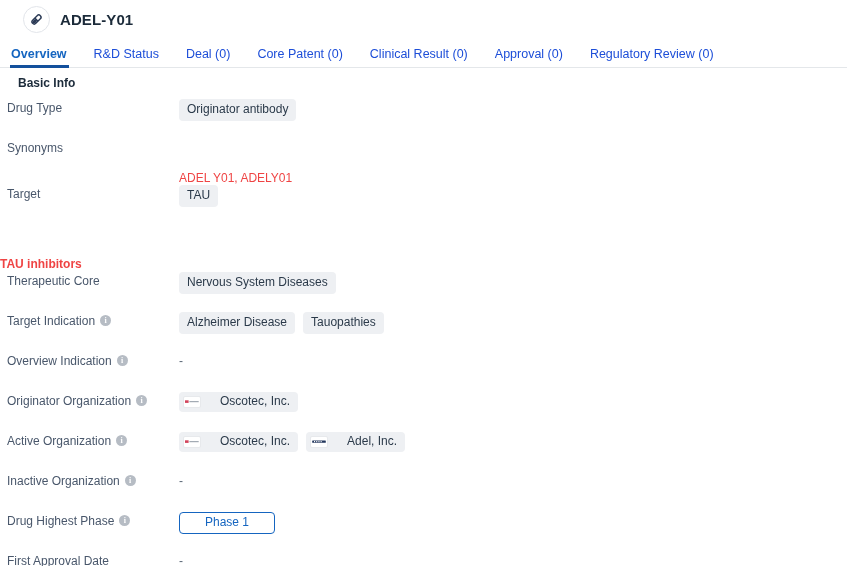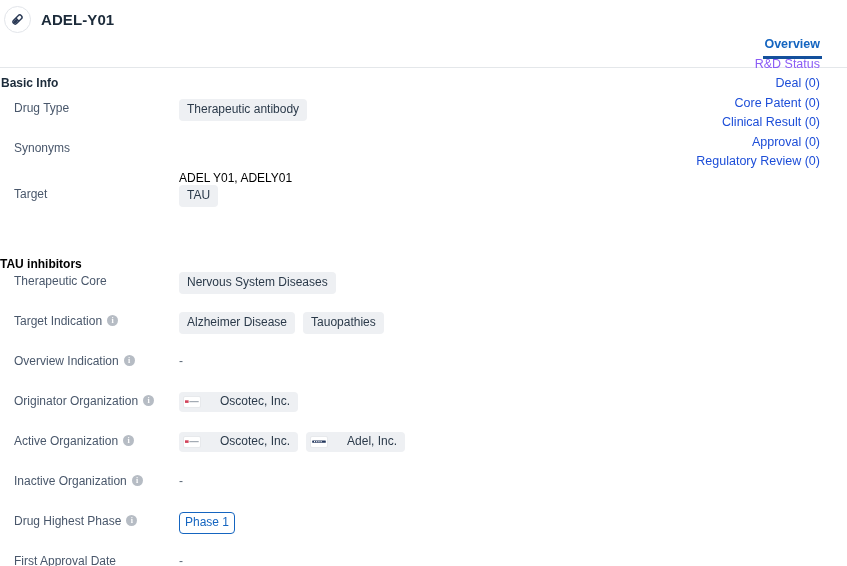--- a/index.html
+++ b/index.html
@@ -20,21 +20,21 @@
     height: 566px;
     overflow: hidden;
     background: #ffffff;
   }
 
   
   .header {
     display: flex;
     align-items: center;
     height: 38px;
-    padding-left: 4px;
+    padding-left: 23px;
   }
   .drug-icon {
     width: 27px;
     height: 27px;
     border-radius: 50%;
     border: 1px solid #e2e5ea;
     background: #ffffff;
     display: flex;
     align-items: center;
     justify-content: center;
@@ -49,35 +49,34 @@
     letter-spacing: .1px;
   }
 
   
   .tabbar {
     position: relative;
     display: flex;
     align-items: flex-end;
     height: 30px;
     border-bottom: 1px solid #e4e7ea;
-    padding-left: 18px;
-    flex-direction: column;
+    padding-left: 10px;
   }
   .tab {
     font-size: 12.5px;
     color: #1d4ed8;
     padding: 0 0 7px 0;
     margin-right: 27px;
     white-space: nowrap;
     cursor: pointer;
     position: relative;
     line-height: 1;
   }
   .tab:first-child { margin-left: 1px; }
-  .tab.enabled { color: #8b5cf6; }
+  .tab.enabled { color: #1d4ed8; }
   .tab.active {
     color: #1565c0;
     font-weight: bold;
   }
   .tab.active::after {
     content: "";
     position: absolute;
     left: -1px;
     right: -2px;
     bottom: -1px;
@@ -85,32 +84,32 @@
     background: #13509c;
   }
 
   
   .content { padding-top: 8px; }
 
   .section-title {
     font-size: 12px;
     font-weight: bold;
     color: #1c2b3a;
-    padding-left: 1px;
+    padding-left: 18px;
     margin-bottom: 9px;
   }
 
   .row {
     display: flex;
     align-items: flex-start;
     min-height: 40px;
   }
   .row-label {
     flex: 0 0 179px;
-    padding-left: 14px;
+    padding-left: 7px;
     font-size: 12px;
     color: #49576b;
     display: flex;
     align-items: center;
     gap: 5px;
     padding-top: 2px;
     line-height: 1.2;
   }
   .row-value {
     flex: 1 1 auto;
@@ -160,41 +159,41 @@
     flex: 0 0 auto;
     display: flex;
     align-items: center;
     justify-content: center;
     overflow: hidden;
   }
   .org-logo svg { display: block; }
 
   .plain-value {
     font-size: 12px;
-    color: #000000;
+    color: #ef4444;
     line-height: 1.2;
     margin-top: 32px;
   }
   .plain-value.bold { font-weight: bold; }
 
   .dash {
     font-size: 12px;
     color: #5a6776;
     line-height: 1.2;
   }
 
   .phase-badge {
     display: inline-flex;
     align-items: center;
     border: 1px solid #1565c0;
     color: #1565c0;
     background: #ffffff;
     font-size: 12px;
     border-radius: 4px;
-    padding: 3px 5px;
+    padding: 3px 25px;
     line-height: 1.15;
     cursor: pointer;
     white-space: nowrap;
   }
 </style>
 </head>
 <body>
 
 <div class="page">
 
@@ -236,21 +235,21 @@
   </div>
 
   <div class="content">
     <div class="section-title">Basic Info</div>
     <div id="rows">
         <div class="row">
           <div class="row-label">
             <span>Drug Type</span>
           </div>
           <div class="row-value">
-            <span class="chip">Therapeutic antibody</span>
+            <span class="chip">Originator antibody</span>
           </div>
         </div>
         <div class="row">
           <div class="row-label">
             <span>Synonyms</span>
           </div>
           <div class="row-value">
             <span class="plain-value">ADEL Y01,  ADELY01</span>
           </div>
         </div>

